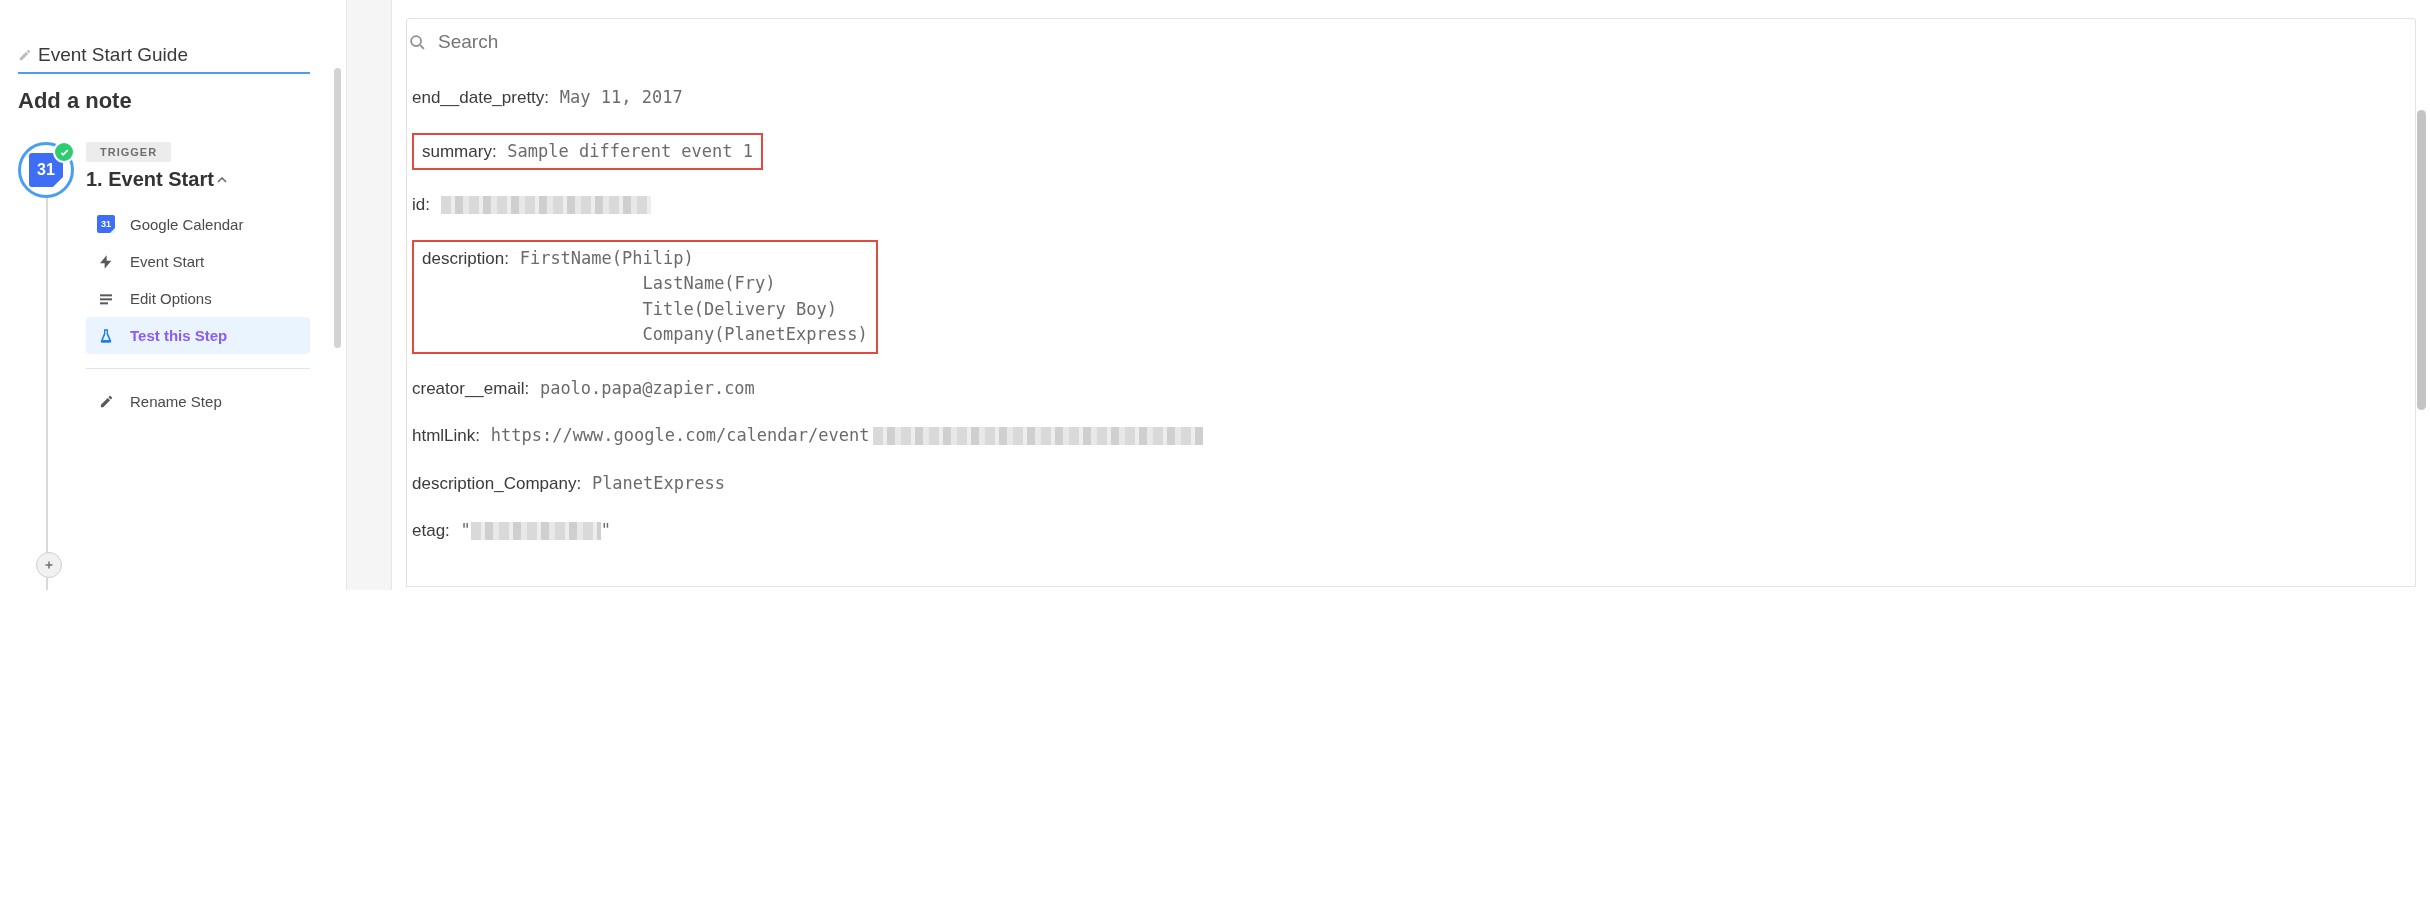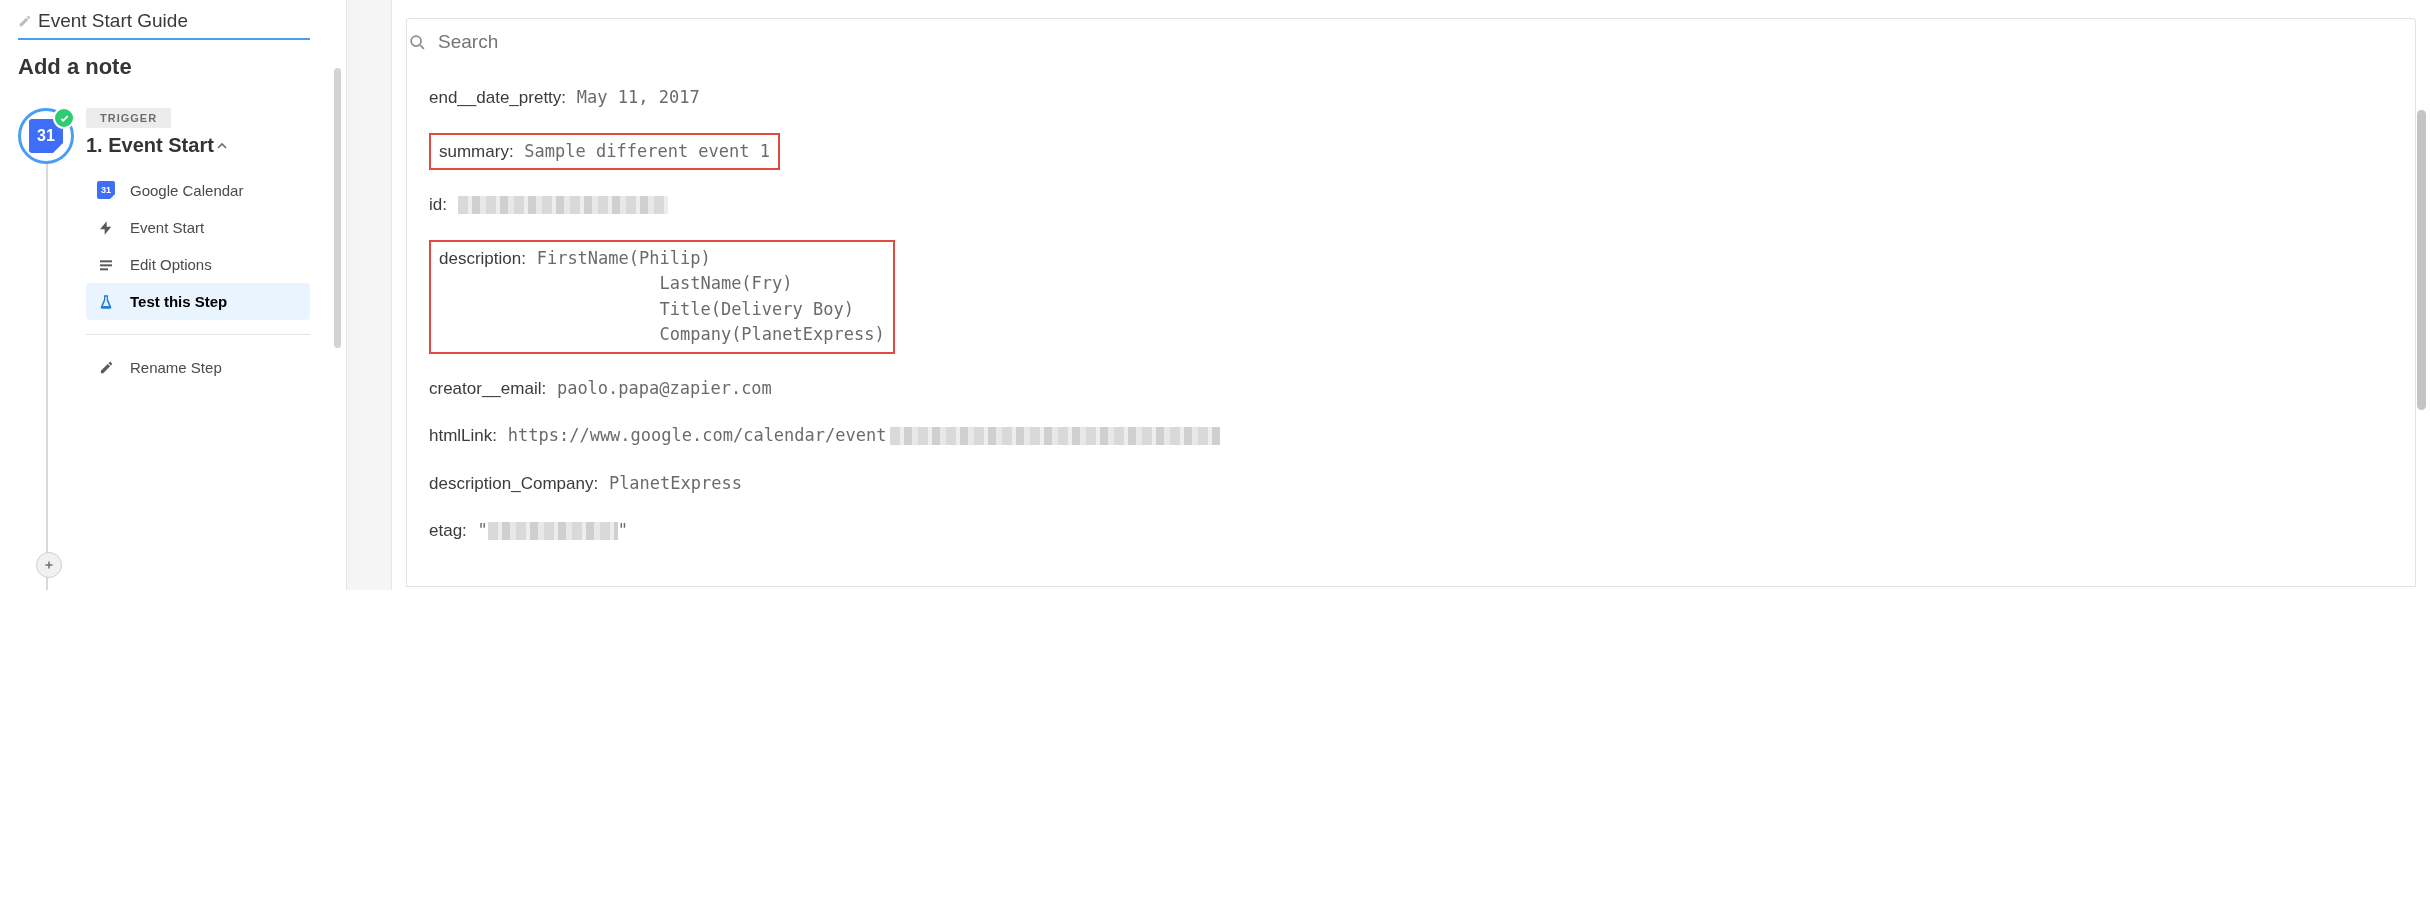--- a/index.html
+++ b/index.html
@@ -12,20 +12,21 @@
     height: 590px;
     overflow: hidden;
   }
 
   
   .left-panel {
     width: 328px;
     flex-shrink: 0;
     padding: 10px 18px 0 18px;
     position: relative;
+    margin-top: 34px;
   }
   .title-row {
     display: flex;
     align-items: center;
     border-bottom: 2px solid #499df3;
     padding-bottom: 6px;
     margin-bottom: 14px;
   }
   .title-row .pencil {
     color: #bdbdbd;
@@ -153,21 +154,21 @@
   .menu li .ico {
     width:20px;
     margin-right:14px;
     display:inline-flex;
     color:#5a5a5a;
     align-items:center;
     justify-content:center;
   }
   .menu li.active {
     background:#eaf4ff;
-    color:#000000;
+    color:#8b5cf6;
     font-weight:600;
   }
   .menu li.active .ico { color:#1e7fe0; }
   .menu .gcal-sm {
     width:18px;height:18px;background:#3f6ef6;border-radius:2px;
     color:#fff;font-size:9px;font-weight:700;display:flex;align-items:center;justify-content:center;position:relative;
   }
   .gcal-sm .fold-sm {
     position:absolute;right:0;bottom:0;width:0;height:0;
     border-style:solid;border-width:0 0 5px 5px;
@@ -236,21 +237,21 @@
   .search-box input {
     border:none; outline:none;
     font-size:19px;
     color:#777;
     width:100%;
     background:transparent;
   }
   .data-area {
     border:1px solid #e2e2e2;
     border-top:none;
-    padding:20px 22px 0 22px;
+    padding:20px 22px 0 5px;
     font-size:17px;
     height:calc(100% - 50px);
     overflow:hidden;
   }
   .row {
     margin-bottom:22px;
     line-height:1.5;
     white-space:nowrap;
   }
   .row .k { color:#3b3b3b; font-weight:400; }

